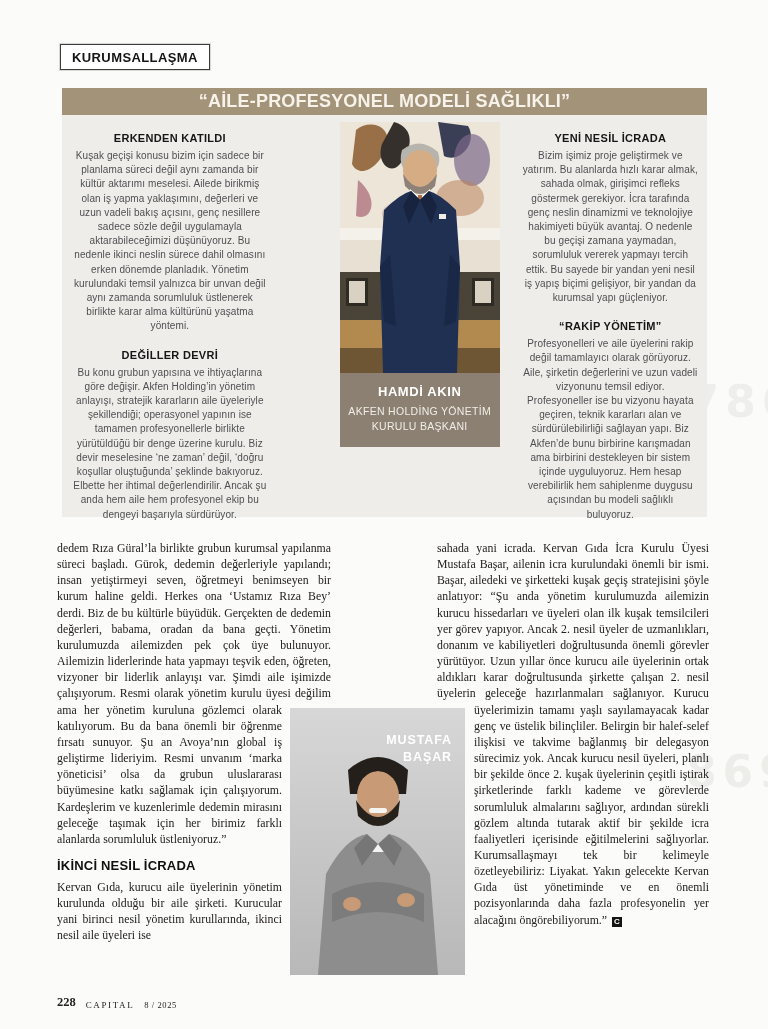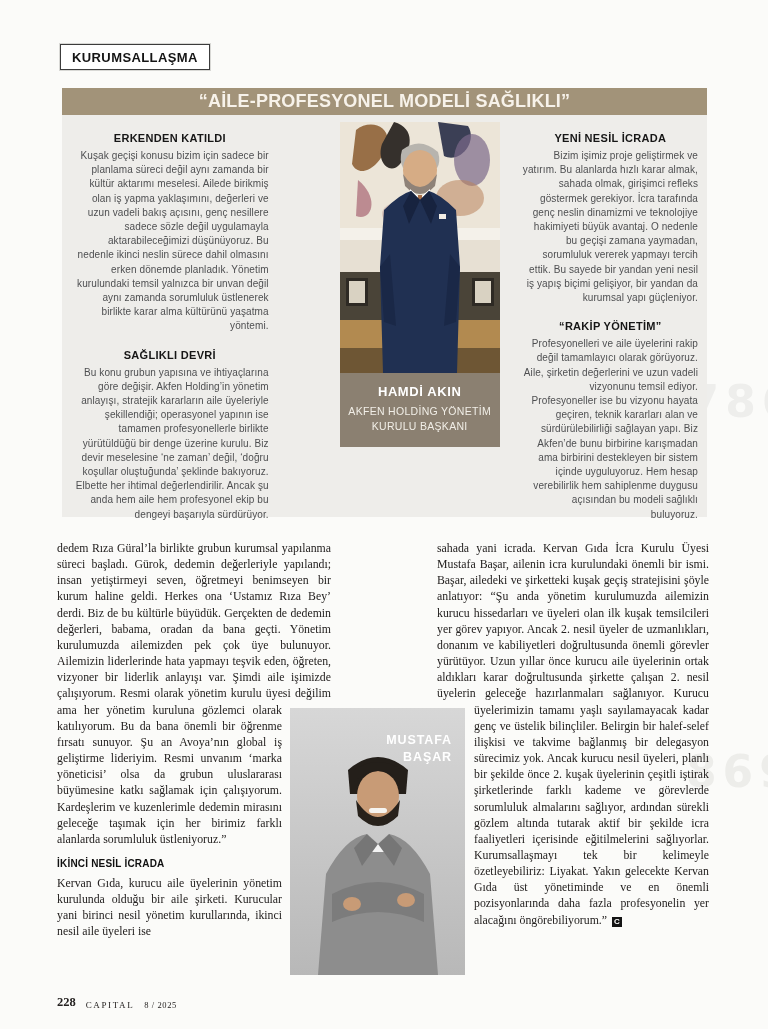--- a/index.html
+++ b/index.html
@@ -27,34 +27,34 @@
   
   .qbox{position:absolute;left:62px;top:115px;width:645px;height:402px;background:#eeedea;
         display:flex;box-sizing:border-box;gap:16px;}
   .qcol{flex:1 1 auto;padding:17px 7px 0;}
   .qcol-left{padding-left:9px;}
   .qcol-right{padding-right:9px;}
   .qcenter{flex:0 0 160px;width:160px;padding-top:7px;margin-left:48px;}
   .qheading{text-align:center;font-weight:bold;font-size:11px;color:#161616;
             letter-spacing:0.3px;margin:15px 0 5px;}
   .qheading.first{margin-top:0;}
-  .qbody{text-align:right;font-size:10px;line-height:14.2px;color:#4e4f51;letter-spacing:0.1px;}
+  .qbody{text-align:center;font-size:10px;line-height:14.2px;color:#4e4f51;letter-spacing:0.1px;}
 
   .photo1{display:block;width:160px;height:251px;}
   .caption{background:#8b8071;color:#fff;text-align:center;width:160px;box-sizing:border-box;
            padding:11px 6px 13px;}
   .caption-name{font-weight:bold;font-size:13px;letter-spacing:0.6px;margin-bottom:5px;}
   .caption-title{font-size:10.5px;line-height:15px;color:#f1eee7;letter-spacing:0.3px;}
 
   
   .col{position:absolute;font-family:"Liberation Serif",serif;color:#242120;}
   .col-left{left:57px;top:540px;width:274px;}
   .col-right{left:437px;top:540px;width:272px;}
   .col p{margin:0;font-size:11.8px;line-height:16.15px;text-align:justify;}
-  .subhead{font-family:"Liberation Sans",sans-serif;font-weight:bold;font-size:10px;
+  .subhead{font-family:"Liberation Sans",sans-serif;font-weight:bold;font-size:13px;
            color:#101010;margin:11px 0 6px;letter-spacing:0.2px;}
   .spacer-offset-l{float:right;width:0;height:168px;}
   .spacer-block-l{float:right;clear:right;width:49px;height:310px;}
   .spacer-offset-r{float:left;width:0;height:170px;}
   .spacer-block-r{float:left;clear:left;width:37px;height:310px;}
 
   .endmark{display:inline-block;width:10px;height:10px;background:#141414;color:#fff;
            font-family:"Liberation Sans",sans-serif;font-weight:bold;font-size:8px;
            line-height:10px;text-align:center;margin-left:5px;}
 
@@ -84,21 +84,21 @@
 
   <div class="banner">
     <span class="banner-title">“AİLE-PROFESYONEL MODELİ SAĞLIKLI”</span>
   </div>
 
   <div class="qbox">
 
     <div class="qcol qcol-left">
       <div class="qheading first">ERKENDEN KATILDI</div>
       <div class="qbody">Kuşak geçişi konusu bizim için sadece bir planlama süreci değil aynı zamanda bir kültür aktarımı meselesi. Ailede birikmiş olan iş yapma yaklaşımını, değerleri ve uzun vadeli bakış açısını, genç nesillere sadece sözle değil uygulamayla aktarabileceğimizi düşünüyoruz. Bu nedenle ikinci neslin sürece dahil olmasını erken dönemde planladık. Yönetim kurulundaki temsil yalnızca bir unvan değil aynı zamanda sorumluluk üstlenerek birlikte karar alma kültürünü yaşatma yöntemi.</div>
-      <div class="qheading">SAĞLIKLI DEVRİ</div>
+      <div class="qheading">DEĞİLLER DEVRİ</div>
       <div class="qbody">Bu konu grubun yapısına ve ihtiyaçlarına göre değişir. Akfen Holding’in yönetim anlayışı, stratejik kararların aile üyeleriyle şekillendiği; operasyonel yapının ise tamamen profesyonellerle birlikte yürütüldüğü bir denge üzerine kurulu. Biz devir meselesine ‘ne zaman’ değil, ‘doğru koşullar oluştuğunda’ şeklinde bakıyoruz. Elbette her ihtimal değerlendirilir. Ancak şu anda hem aile hem profesyonel ekip bu dengeyi başarıyla sürdürüyor.</div>
     </div>
 
     <div class="qcenter">
 
       <svg class="photo1" viewBox="0 0 160 251">
         <rect width="160" height="251" fill="#e7e0d3"></rect>
 
         <rect x="0" y="0" width="160" height="112" fill="#ece5d8"></rect>
         <path d="M16 8 C30 -4 54 4 46 26 C40 44 20 58 12 42 Z" fill="#8a5a2e" opacity="0.85"></path>

